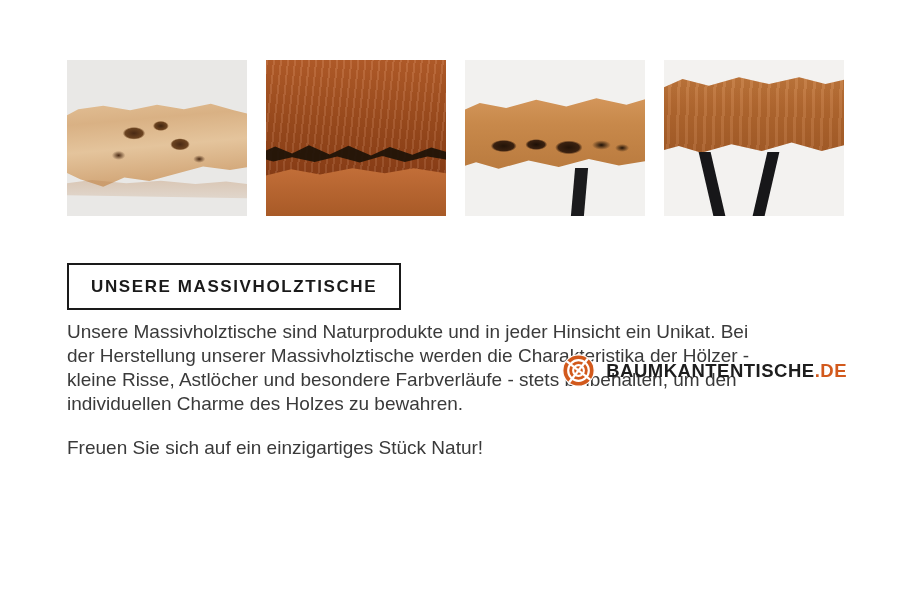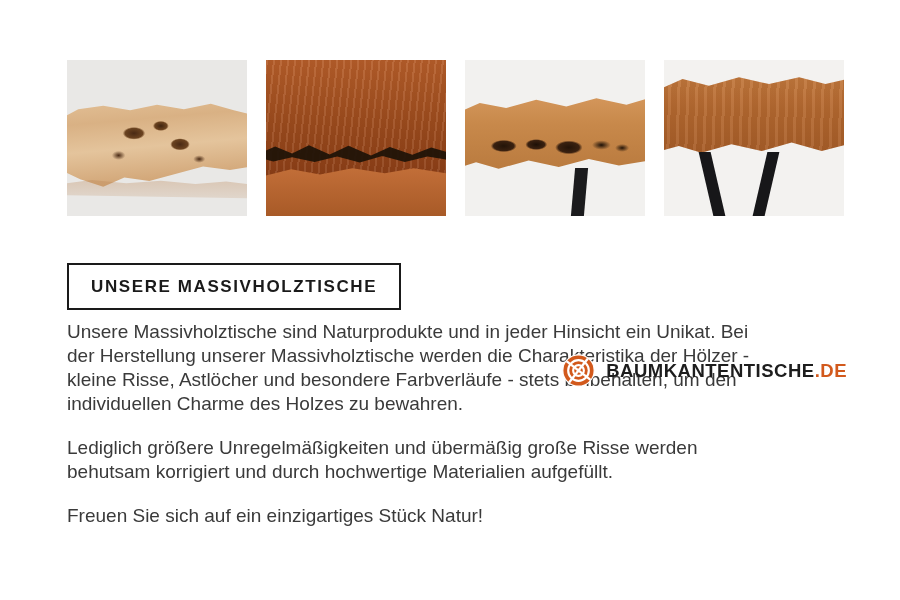--- a/index.html
+++ b/index.html
@@ -259,21 +259,20 @@
     </div>
 
   </div>
 
   <div class="headline-box">
     <div class="headline">UNSERE MASSIVHOLZTISCHE</div>
   </div>
 
   <div class="copy">
     <p>Unsere Massivholztische sind Naturprodukte und in jeder Hinsicht ein Unikat. Bei der Herstellung unserer Massivholztische werden die Charakteristika der Hölzer - kleine Risse, Astlöcher und besondere Farbverläufe - stets beibehalten, um den individuellen Charme des Holzes zu bewahren.</p>
-    <p>Lediglich größere Unregelmäßigkeiten und übermäßig große Risse werden behutsam korrigiert und durch hochwertige Materialien aufgefüllt.</p>
     <p>Freuen Sie sich auf ein einzigartiges Stück Natur!</p>
   </div>
 
   <div class="logo">
     <span class="mark">
       <svg viewBox="0 0 40 40" width="33" height="33" aria-hidden="true">
         <circle cx="20" cy="20" r="19" fill="#d2591c"></circle>
         <circle cx="20" cy="20" r="12.5" fill="none" stroke="#ffffff" stroke-width="2.6"></circle>
         <circle cx="20" cy="20" r="6.5" fill="none" stroke="#ffffff" stroke-width="2.6"></circle>
         <circle cx="20" cy="20" r="2" fill="#ffffff"></circle>

